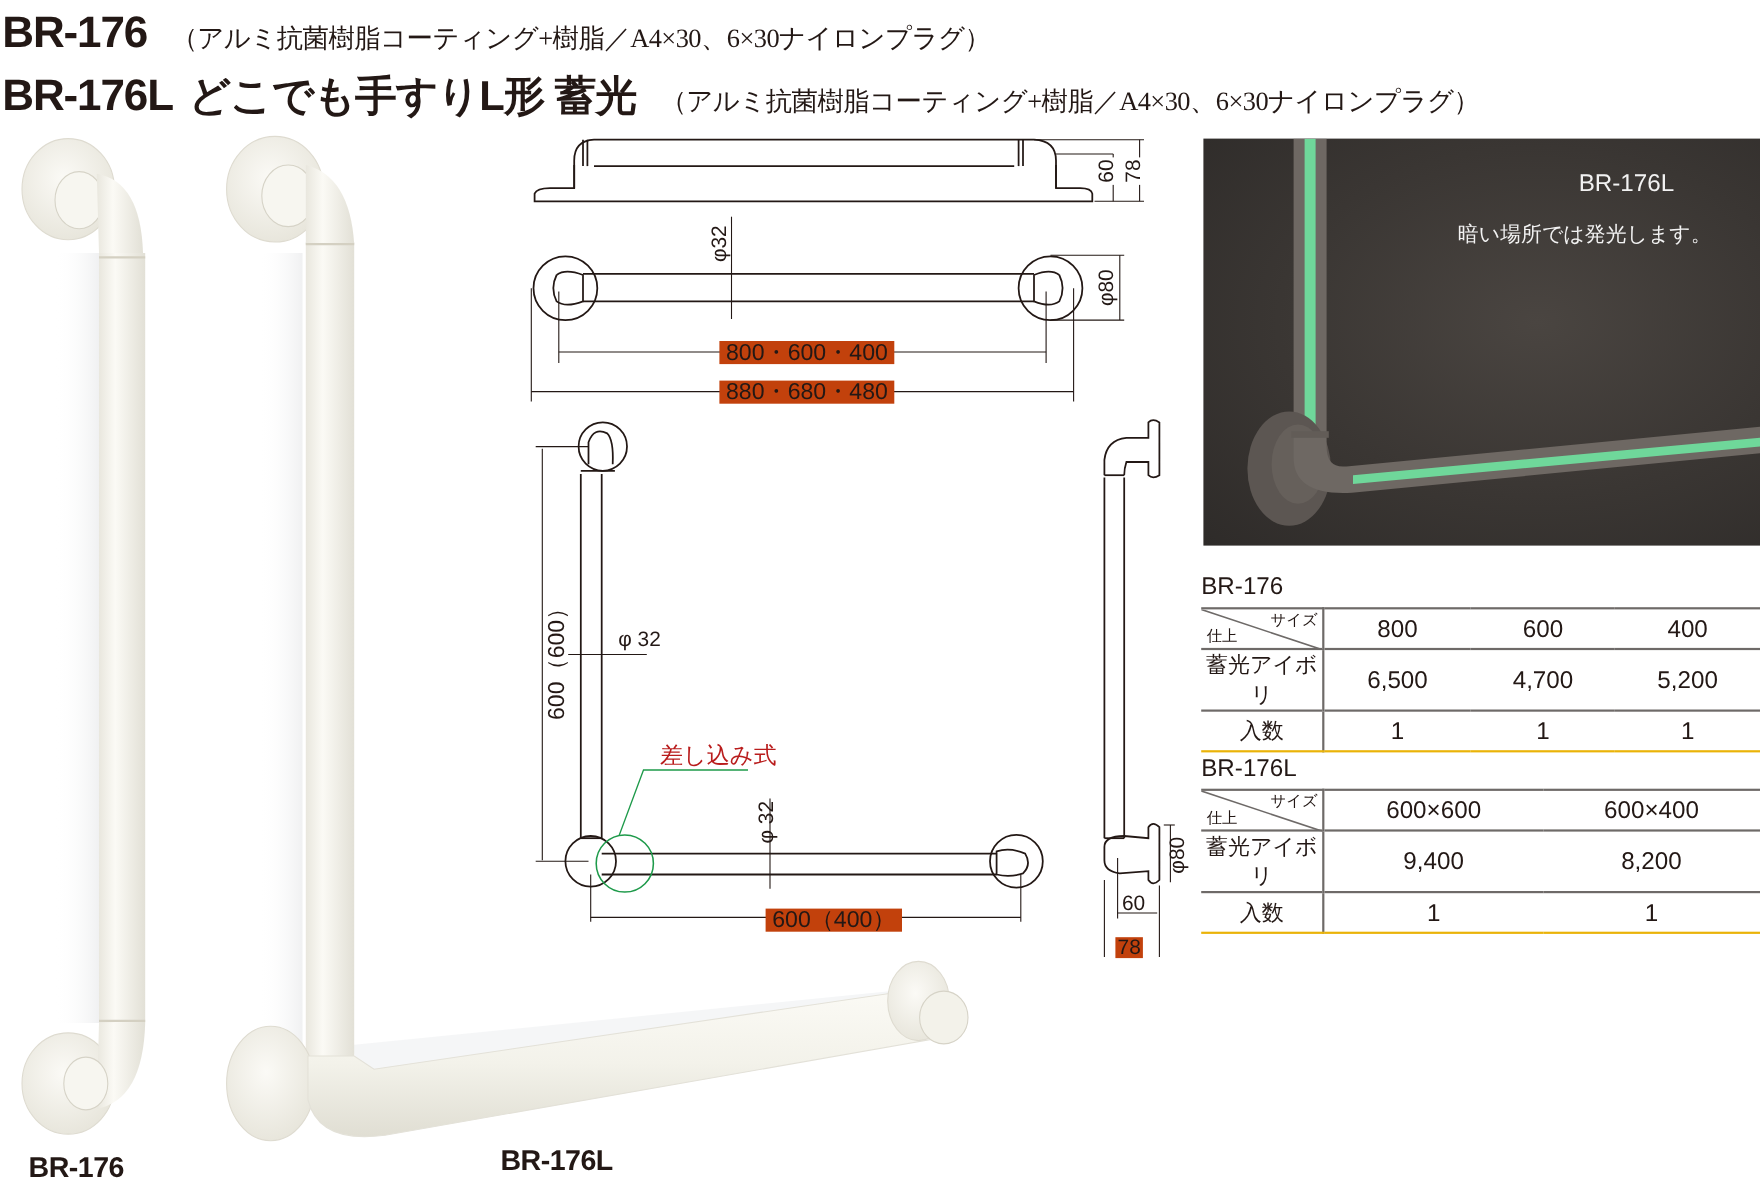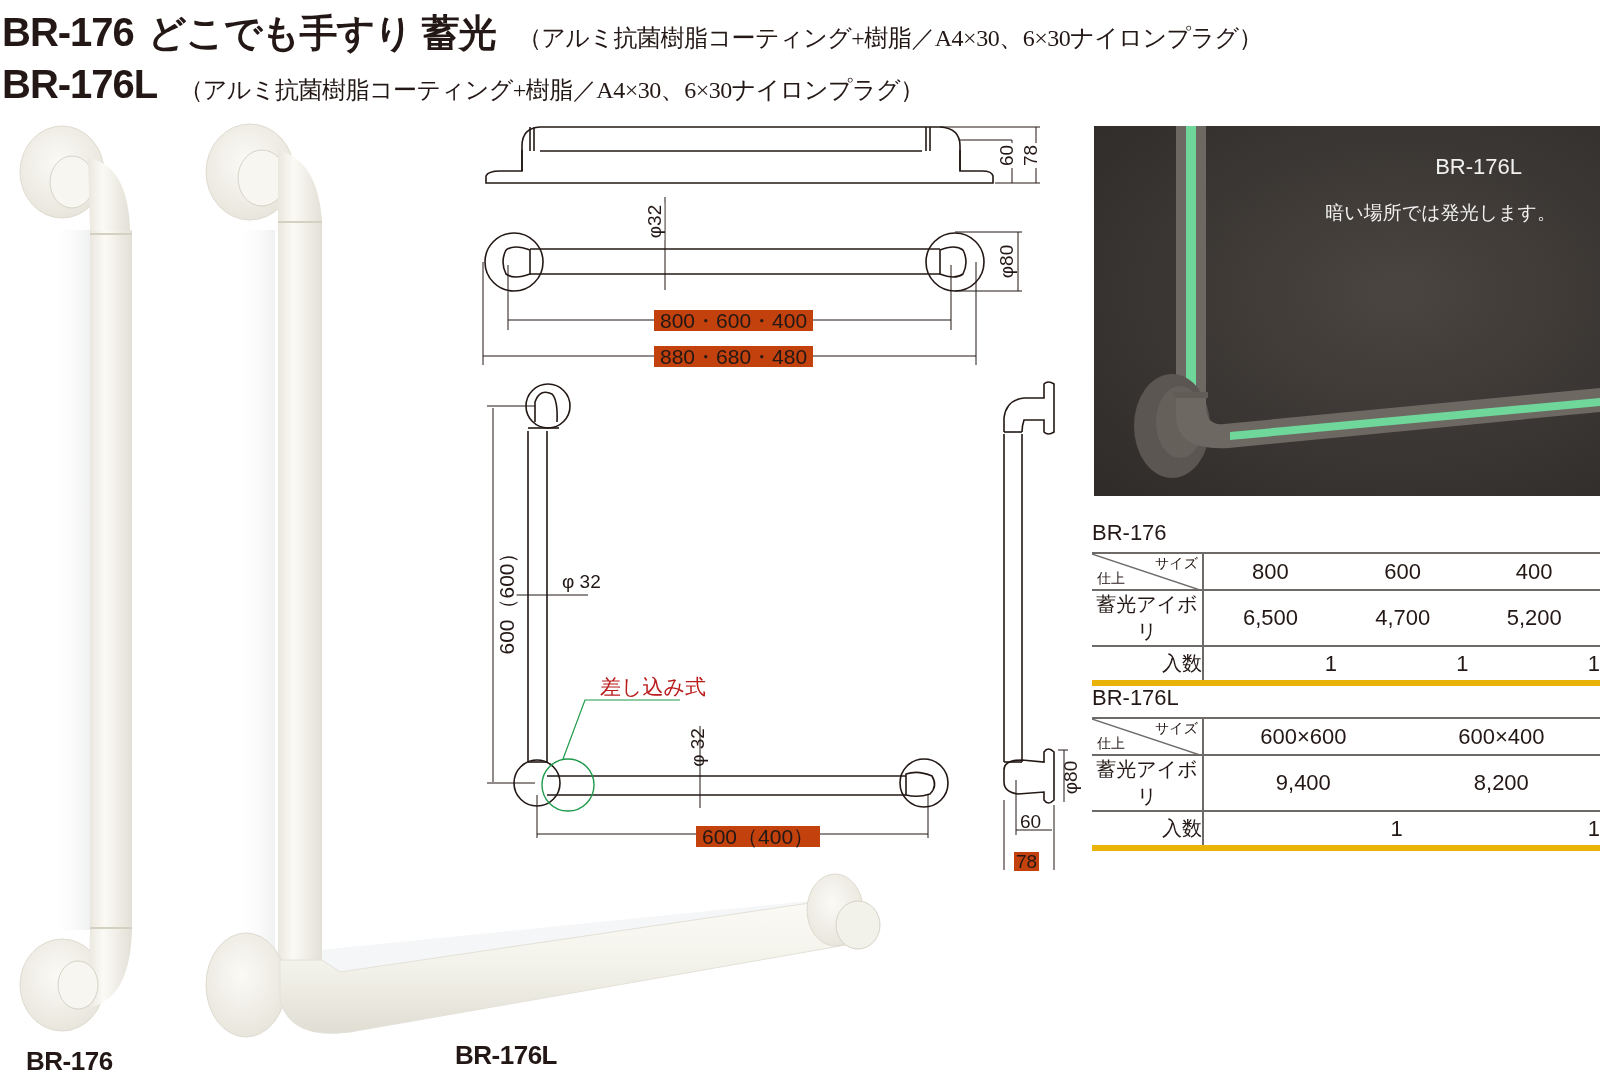--- a/index.html
+++ b/index.html
@@ -23,37 +23,37 @@
   .green-note { position: absolute; font-size: 21px; color: #b91c1c; white-space: nowrap; }
 
   .glow-photo { position: absolute; left: 1094px; top: 126px; width: 506px; height: 370px; overflow: hidden;
     background: radial-gradient(ellipse at 60% 45%, #4a4541 0%, #3a3633 55%, #2e2b29 100%); }
   .glow-photo .p-model { position: absolute; right: 78px; top: 28px; color: #f2f2f2; font-size: 22px; }
   .glow-photo .p-caption { position: absolute; right: 44px; top: 74px; color: #f2f2f2; font-size: 19px; }
 
   .spec-title { position: absolute; left: 1092px; font-size: 22px; }
   table.spec { position: absolute; left: 1092px; width: 508px; border-collapse: collapse; }
   table.spec td { border-top: 2px solid #6e6a68; height: 37px; font-size: 22px; text-align: center; }
-  table.spec tr:last-child td { border-bottom: 6px solid #eab308; text-align: right; }
+  table.spec tr:last-child td { border-bottom: 2px solid #eab308; }
   table.spec td.rowhead { width: 111px; border-right: 2px solid #6e6a68; font-size: 20px; }
   table.spec td.diag { position: relative; padding: 0; }
   .diag .d-size { position: absolute; right: 4px; top: 1px; font-size: 14px; }
   .diag .d-finish { position: absolute; left: 5px; bottom: 1px; font-size: 14px; }
   .diag svg { position: absolute; left: 0; top: 0; }
 </style>
 </head>
 <body>
 
 <div class="title-line" id="title1">
   <span class="model">BR-176</span>
-  <span class="name">どこでも手すり 蓄光</span>
   <span class="sub">（アルミ抗菌樹脂コーティング+樹脂／A4×30、6×30ナイロンプラグ）</span>
 </div>
 <div class="title-line" id="title2">
   <span class="model">BR-176L</span>
+  <span class="name">どこでも手すりL形 蓄光</span>
   <span class="sub">（アルミ抗菌樹脂コーティング+樹脂／A4×30、6×30ナイロンプラグ）</span>
 </div>
 
 <svg class="svg-layer" width="900" height="1088">
   <defs>
     <linearGradient id="pipeV" x1="0" x2="1" y1="0" y2="0">
       <stop offset="0" stop-color="#e9e7de"></stop>
       <stop offset="0.35" stop-color="#fbfaf5"></stop>
       <stop offset="1" stop-color="#e2e0d6"></stop>
     </linearGradient>

